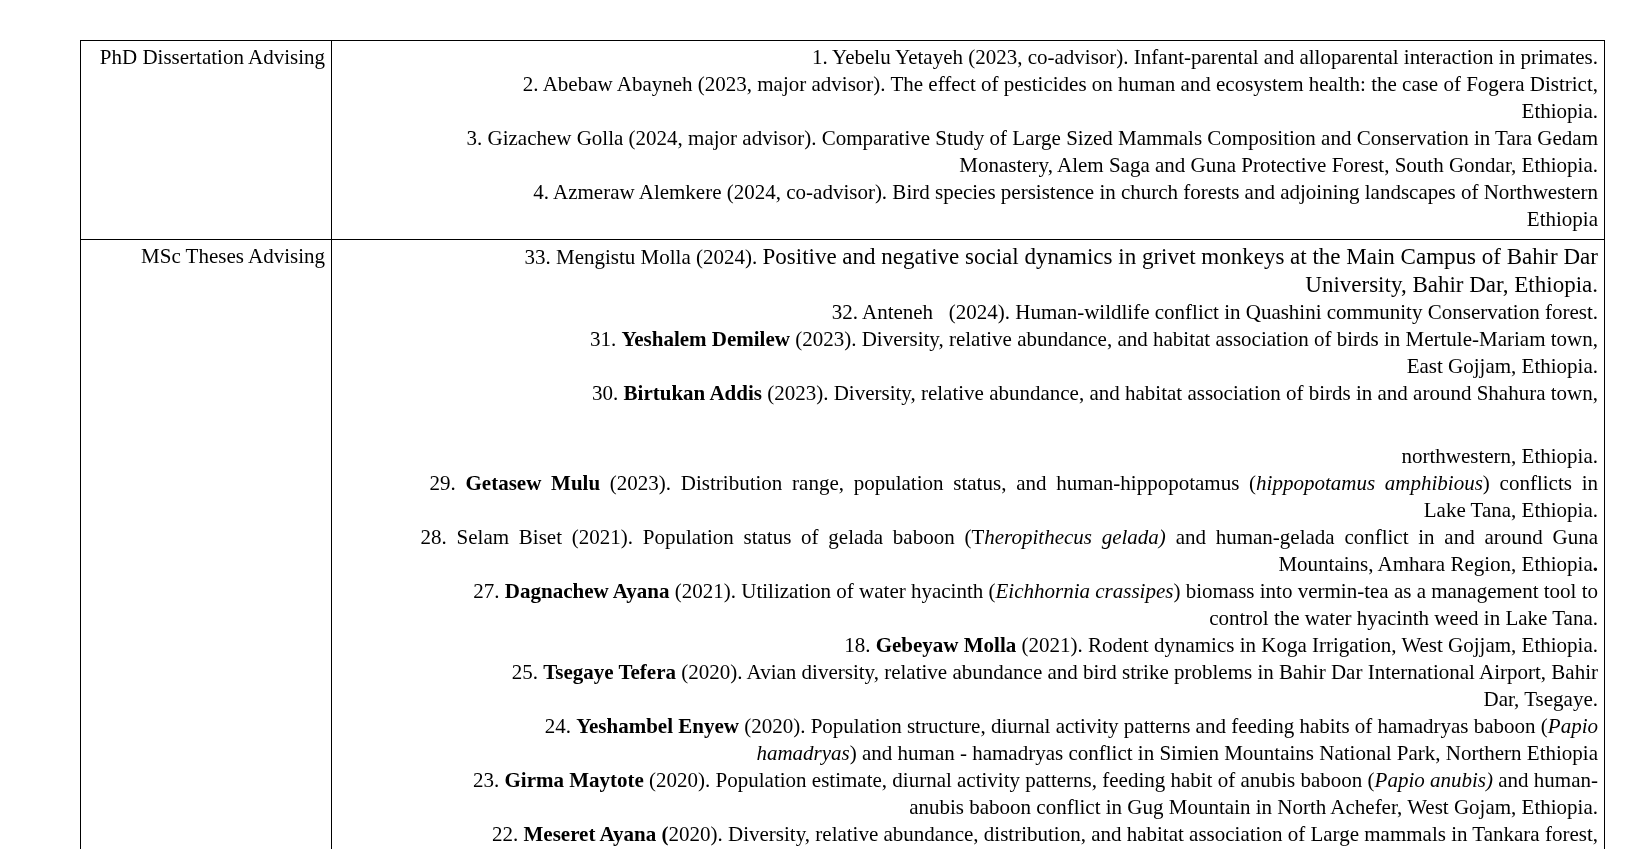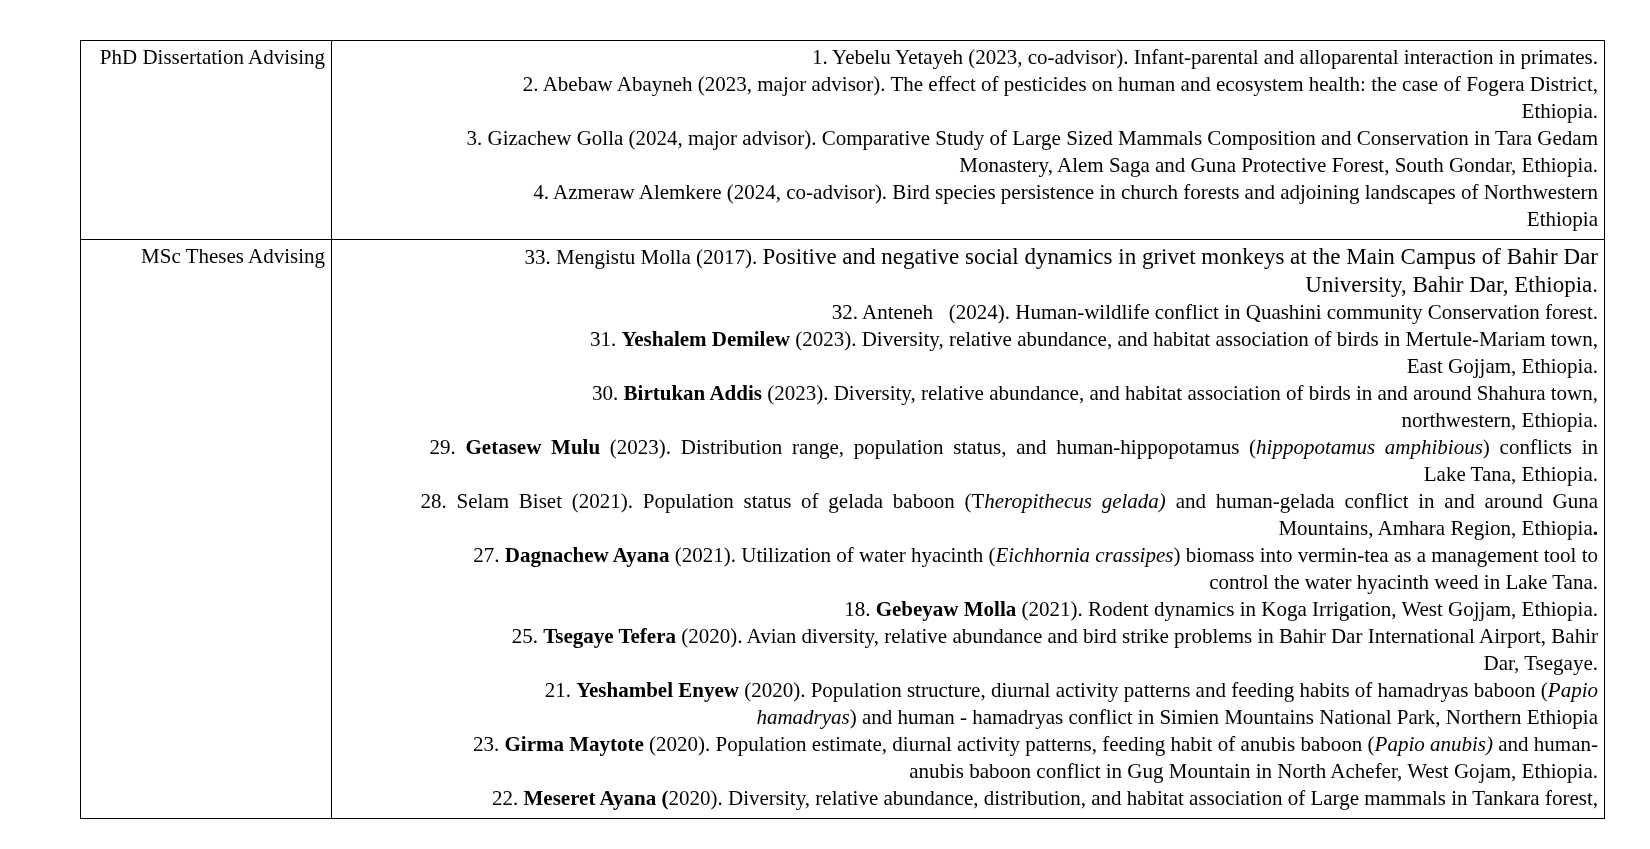--- a/index.html
+++ b/index.html
@@ -83,33 +83,33 @@
               <div class="line" style="padding-left: 22px;"><span class="seg-n">Ethiopia</span></div>
             </div>
           </td>
         </tr>
         <tr>
           <td class="label-cell">
             <div class="row-label">MSc Theses Advising</div>
           </td>
           <td>
             <div class="item">
-              <div class="line"><span class="seg-n">33. Mengistu Molla (2017). </span><span class="seg-t">Positive and negative social dynamics in grivet monkeys at the Main Campus of Bahir Dar</span></div>
+              <div class="line"><span class="seg-n">33. Mengistu Molla (2024). </span><span class="seg-t">Positive and negative social dynamics in grivet monkeys at the Main Campus of Bahir Dar</span></div>
               <div class="line" style="padding-left: 71px;"><span class="seg-t">University, Bahir Dar, Ethiopia.</span></div>
             </div>
             <div class="item">
               <div class="line" style="padding-left: 3px;"><span class="seg-n">32. Anteneh   (2024). Human-wildlife conflict in Quashini community Conservation forest.</span></div>
             </div>
             <div class="item">
               <div class="line" style="padding-left: 3px;"><span class="seg-n">31. </span><span class="seg-b">Yeshalem Demilew</span><span class="seg-n"> (2023). Diversity, relative abundance, and habitat association of birds in Mertule-Mariam town,</span></div>
               <div class="line" style="padding-left: 53px;"><span class="seg-n">East Gojjam, Ethiopia.</span></div>
             </div>
             <div class="item">
               <div class="line"><span class="seg-n">30. </span><span class="seg-b">Birtukan Addis</span><span class="seg-n"> (2023). Diversity, relative abundance, and habitat association of birds in and around Shahura town,</span></div>
-              <div class="line" style="padding-left: 34px;"><span class="seg-n">northwestern, Ethiopia.</span></div>
+              <div class="line" style="padding-left: 34px; margin-top: 36px;"><span class="seg-n">northwestern, Ethiopia.</span></div>
             </div>
             <div class="item">
               <div class="line stretch"><span class="seg-n">29. </span><span class="seg-b">Getasew Mulu</span><span class="seg-n"> (2023). Distribution range, population status, and human-hippopotamus (</span><span class="seg-i">hippopotamus amphibious</span><span class="seg-n">) conflicts in</span></div>
               <div class="line" style="padding-left: 42px;"><span class="seg-n">Lake Tana, Ethiopia.</span></div>
             </div>
             <div class="item">
               <div class="line stretch"><span class="seg-n">28. Selam Biset (2021). Population status of gelada baboon (T</span><span class="seg-i">heropithecus gelada)</span><span class="seg-n"> and human-gelada conflict in and around Guna</span></div>
               <div class="line" style="padding-left: 50px;"><span class="seg-n">Mountains, Amhara Region, Ethiopia</span><span class="seg-b">.</span></div>
             </div>
             <div class="item">
@@ -117,21 +117,21 @@
               <div class="line" style="padding-left: 70px;"><span class="seg-n">control the water hyacinth weed in Lake Tana.</span></div>
             </div>
             <div class="item">
               <div class="line"><span class="seg-n">18. </span><span class="seg-b">Gebeyaw Molla</span><span class="seg-n"> (2021). Rodent dynamics in Koga Irrigation, West Gojjam, Ethiopia.</span></div>
             </div>
             <div class="item">
               <div class="line"><span class="seg-n">25. </span><span class="seg-b">Tsegaye Tefera</span><span class="seg-n"> (2020). Avian diversity, relative abundance and bird strike problems in Bahir Dar International Airport, Bahir</span></div>
               <div class="line" style="padding-left: 48px;"><span class="seg-n">Dar, Tsegaye.</span></div>
             </div>
             <div class="item">
-              <div class="line"><span class="seg-n">21. </span><span class="seg-b">Yeshambel Enyew</span><span class="seg-n"> (2020). Population structure, diurnal activity patterns and feeding habits of hamadryas baboon (</span><span class="seg-i">Papio</span></div>
+              <div class="line"><span class="seg-n">24. </span><span class="seg-b">Yeshambel Enyew</span><span class="seg-n"> (2020). Population structure, diurnal activity patterns and feeding habits of hamadryas baboon (</span><span class="seg-i">Papio</span></div>
               <div class="line" style="padding-left: 70px;"><span class="seg-i">hamadryas</span><span class="seg-n">) and human - hamadryas conflict in Simien Mountains National Park, Northern Ethiopia</span></div>
             </div>
             <div class="item">
               <div class="line"><span class="seg-n">23. </span><span class="seg-b">Girma Maytote</span><span class="seg-n"> (2020). Population estimate, diurnal activity patterns, feeding habit of anubis baboon (</span><span class="seg-i">Papio anubis)</span><span class="seg-n"> and human-</span></div>
               <div class="line" style="padding-left: 43px;"><span class="seg-n">anubis baboon conflict in Gug Mountain in North Achefer, West Gojam, Ethiopia.</span></div>
             </div>
             <div class="item">
               <div class="line"><span class="seg-n">22. </span><span class="seg-b">Meseret Ayana (</span><span class="seg-n">2020). Diversity, relative abundance, distribution, and habitat association of Large mammals in Tankara forest,</span></div>
             </div>
           </td>

